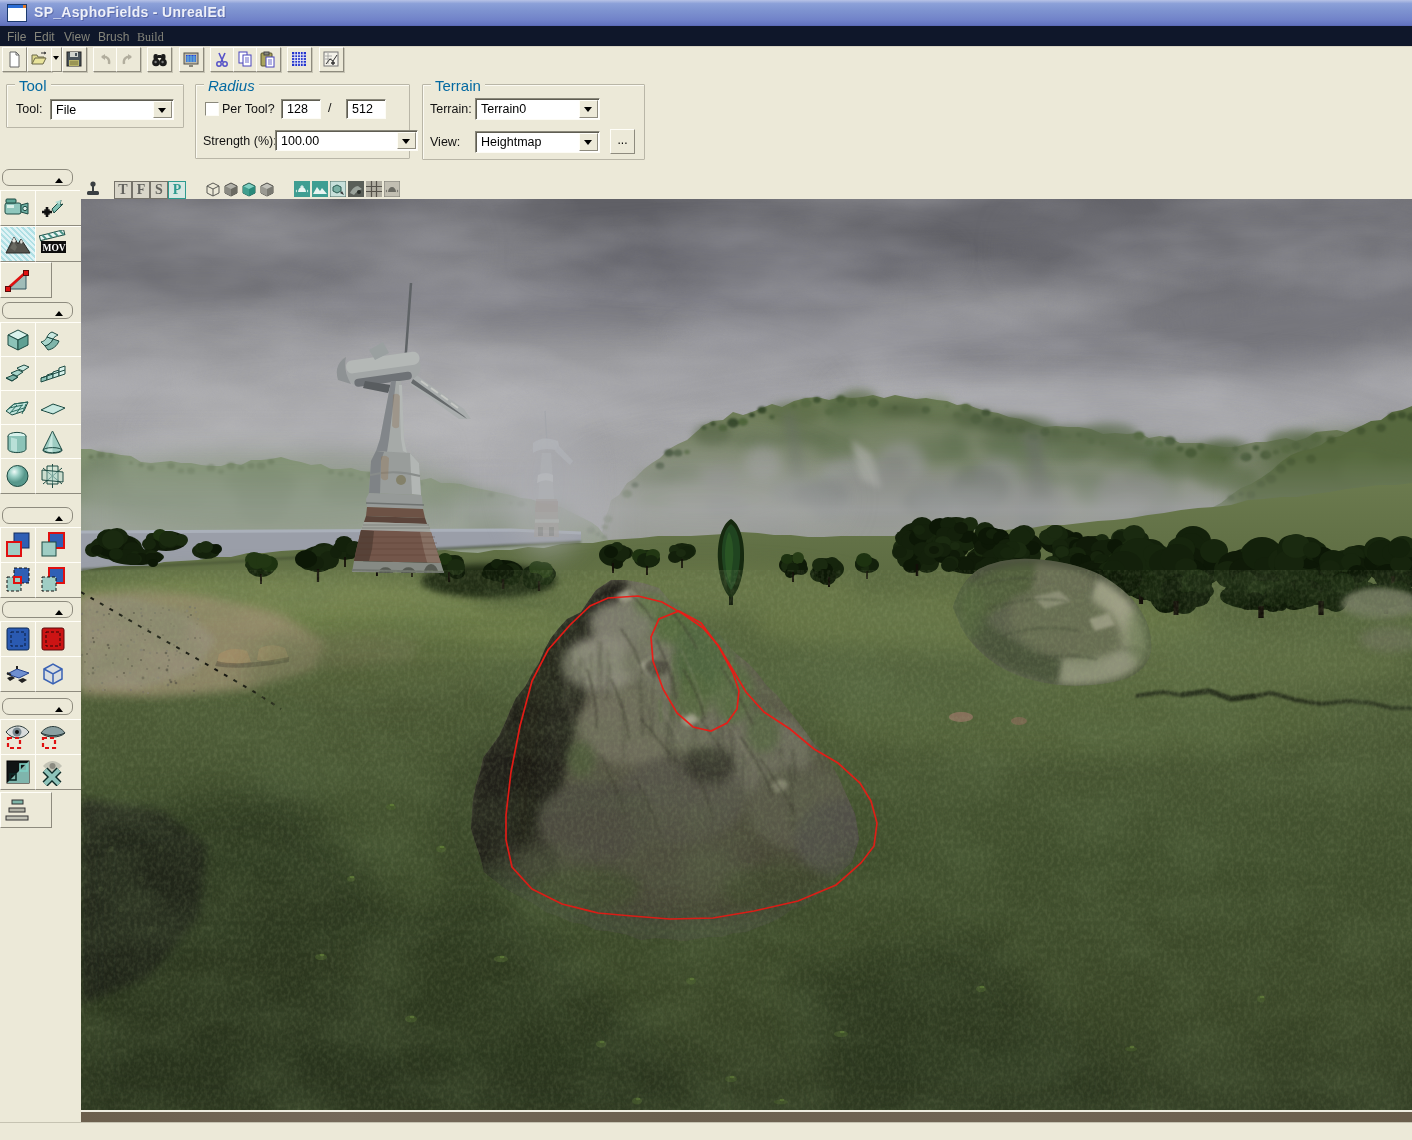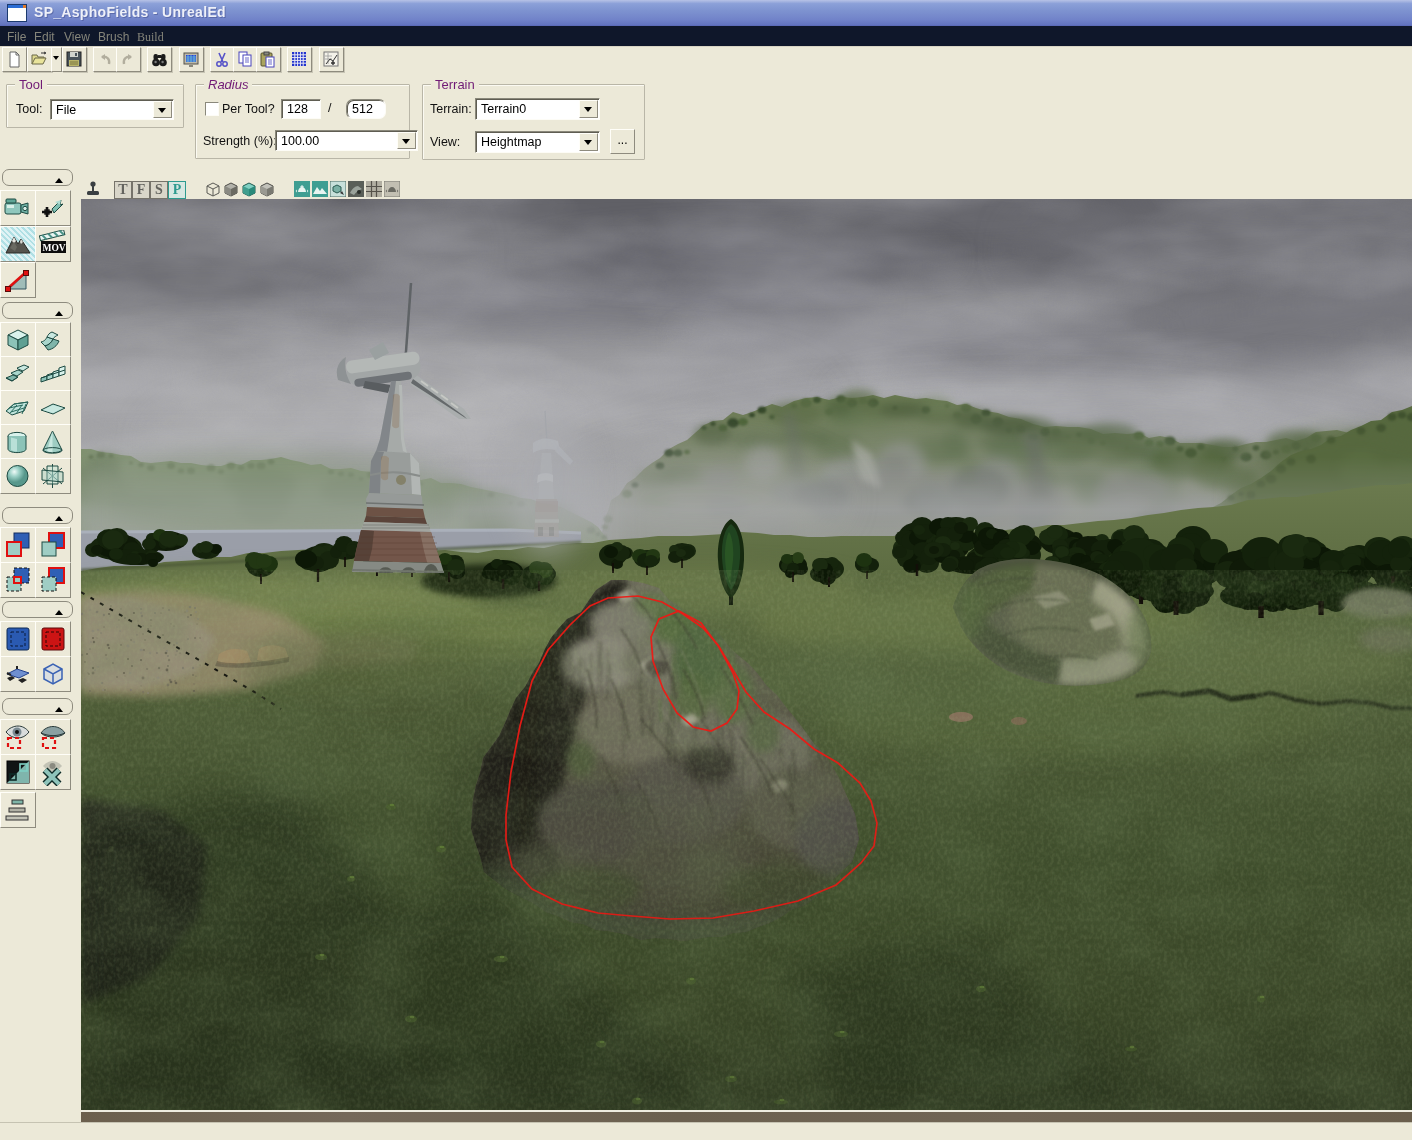--- a/index.html
+++ b/index.html
@@ -14,34 +14,34 @@
 
 #menubar{left:0;top:26px;width:1412px;height:20px;background:#0f172a;border-bottom:1px solid #d8d4c4;}
 #menubar span{position:absolute;top:4px;font-size:12px;color:#85857a;}
 
 #toolbar{left:0;top:47px;width:1412px;height:31px;background:#ece9d8;}
 .tbtn{position:absolute;top:0;width:23px;height:23px;background:#ece9d8;border:1px solid;border-color:#fffef8 #8e8b7e #8e8b7e #fffef8;box-shadow:1px 1px 0 #c8c5b5;}
 .tbtn svg{position:absolute;left:3px;top:3px;}
 .tbtn.dis svg{opacity:1;}
 
 .gbox{position:absolute;border:1px solid #b9b6a7;border-radius:1px;box-shadow:1px 1px 0 #fbfaf2 inset;}
-.gbox .gtitle{position:absolute;top:-8px;left:8px;background:#ece9d8;padding:0 4px;font-size:13px;color:#701a75;}
+.gbox .gtitle{position:absolute;top:-8px;left:8px;background:#ece9d8;padding:0 4px;font-size:15px;color:#0369a1;}
 .lbl{position:absolute;font-size:12.5px;color:#111;}
 .combo{position:absolute;background:#fff;border:1px solid;border-color:#8a887b #fdfcf6 #fdfcf6 #8a887b;box-shadow:inset 1px 1px 0 #5f5d52;}
 .combo .ctext{position:absolute;left:5px;top:2.5px;font-size:12.5px;color:#000;}
 .combo .cbtn{position:absolute;right:1px;top:1px;bottom:1px;width:17px;background:#ece9d8;border:1px solid;border-color:#fffef8 #8e8b7e #8e8b7e #fffef8;}
 .combo .cbtn::after{content:"";position:absolute;left:4px;top:6px;border:4px solid transparent;border-top:5px solid #000;}
 .tinput{position:absolute;background:#fff;border:1px solid;border-color:#8a887b #fdfcf6 #fdfcf6 #8a887b;box-shadow:inset 1px 1px 0 #5f5d52;}
 .tinput span{position:absolute;left:5px;top:2px;font-size:12.5px;color:#000;}
 .checkbox{position:absolute;width:12px;height:12px;background:#fff;border:1px solid;border-color:#8a887b #fdfcf6 #fdfcf6 #8a887b;}
 
 #leftbar{left:0;top:165px;width:80px;height:975px;background:#ece9d8;}
 .hdr{position:absolute;left:2px;width:69px;height:15px;border:1px solid #8e8b7e;border-radius:7px;background:#ece9d8;}
 .hdr::after{content:"";position:absolute;right:9px;top:4px;border:4px solid transparent;border-bottom:5px solid #000;}
-.lbtn{position:absolute;width:34px;height:34px;background:#ece9d8;border:1px solid;border-color:#fffef8 #8e8b7e #8e8b7e #fffef8;}
+.lbtn{position:absolute;width:34px;height:34px;background:#ece9d8;border:1px solid;border-color:#fffef8 #8e8b7e #8e8b7e #fffef8;padding-left:16px;}
 .lbtn svg{position:absolute;left:3px;top:3px;}
 .lbtn.sel{background:#b8e4e8;background-image:repeating-linear-gradient(45deg,rgba(255,255,255,0.55) 0 2px,rgba(160,215,220,0.35) 2px 4px);}
 
 #vptools{left:80px;top:165px;width:1332px;height:34px;background:#ece9d8;}
 .vbtn{position:absolute;top:16px;width:16px;height:16px;}
 .vbtn.letter{background:#d9d6c9;border:1px solid #76736a;color:#63635e;font-weight:bold;font-size:14px;text-align:center;line-height:15px;font-family:"Liberation Serif",serif;}
 .vbtn.letter.sel{border-color:#2e9b8f;color:#2e9b8f;background:#d8e8e2;}
 
 #viewport{left:81px;top:199px;width:1331px;height:911px;background:#8a8a8f;overflow:hidden;}
 #strip2{left:81px;top:1112px;width:1331px;height:10px;background:linear-gradient(90deg,#6b5f4d,#75695a 20%,#6b604f 45%,#716555 70%,#6a5e4c 100%);}
@@ -165,21 +165,21 @@
   </div>
 <div class="gbox" style="left:195px;top:84px;width:213px;height:73px;font-style:italic;">
     <span class="gtitle">Radius</span>
   </div>
 <span class="checkbox" style="left:205px;top:102px;"></span>
 <span class="lbl" style="left:222px;top:102px;">Per Tool?</span>
 <div class="tinput" style="left:281px;top:99px;width:38px;height:18px;">
     <span>128</span>
   </div>
 <span class="lbl" style="left:328px;top:101px;">/</span>
-<div class="tinput" style="left:346px;top:99px;width:38px;height:18px;border-radius:7px;">
+<div class="tinput" style="left:346px;top:99px;width:38px;height:18px;">
     <span>512</span>
   </div>
 <span class="lbl" style="left:203px;top:134px;">Strength (%):</span>
 <div class="combo" style="left:275px;top:130px;width:122px;height:19px;padding-left:19px;">
     <span class="ctext">100.00</span>
     <span class="cbtn"></span>
   </div>
 <div class="gbox" style="left:422px;top:84px;width:221px;height:74px;">
     <span class="gtitle">Terrain</span>
   </div>

